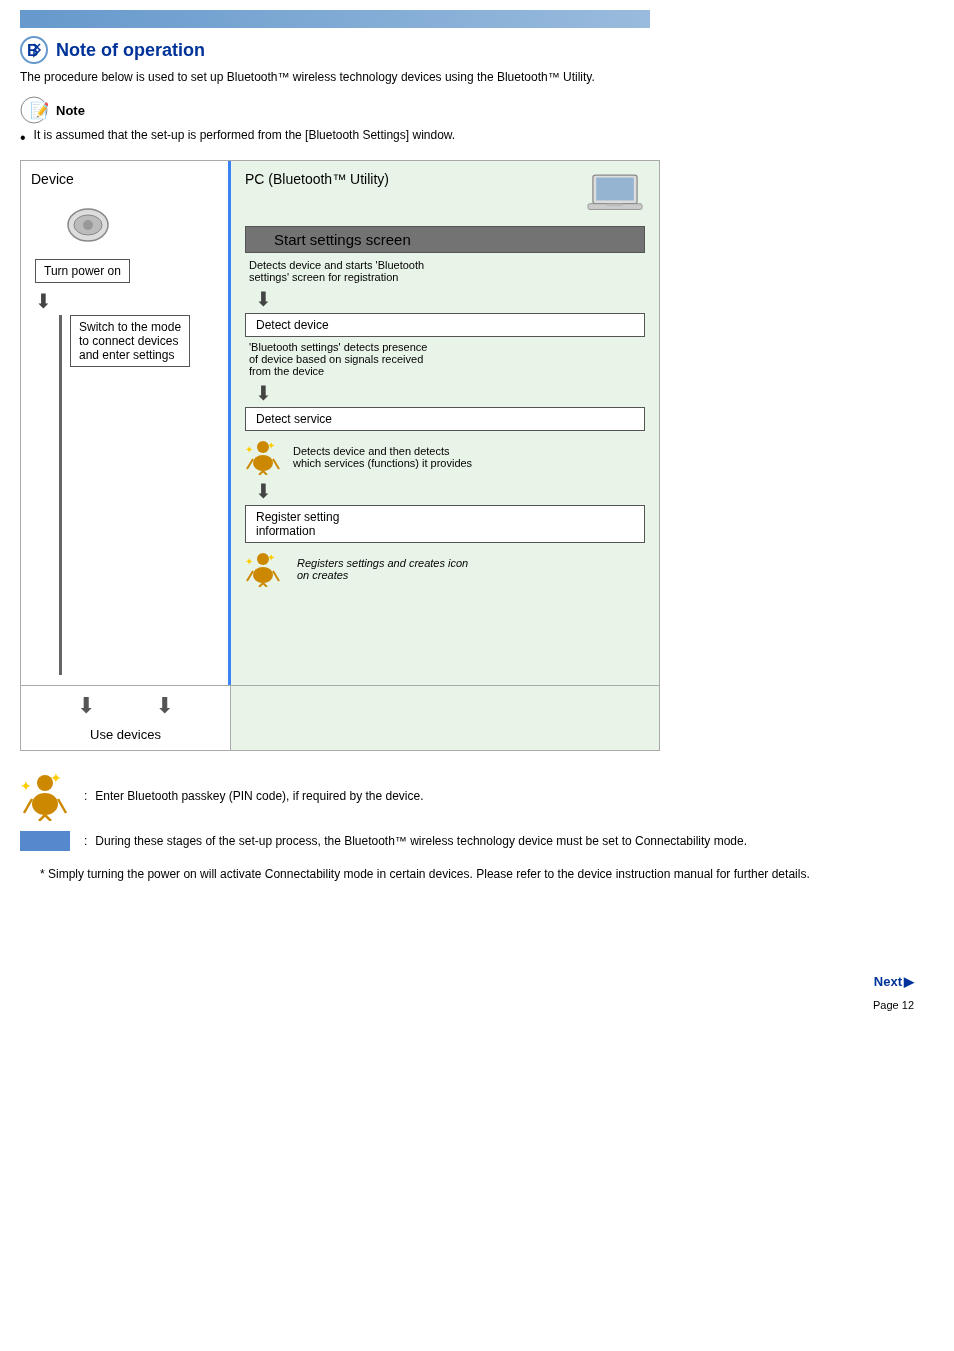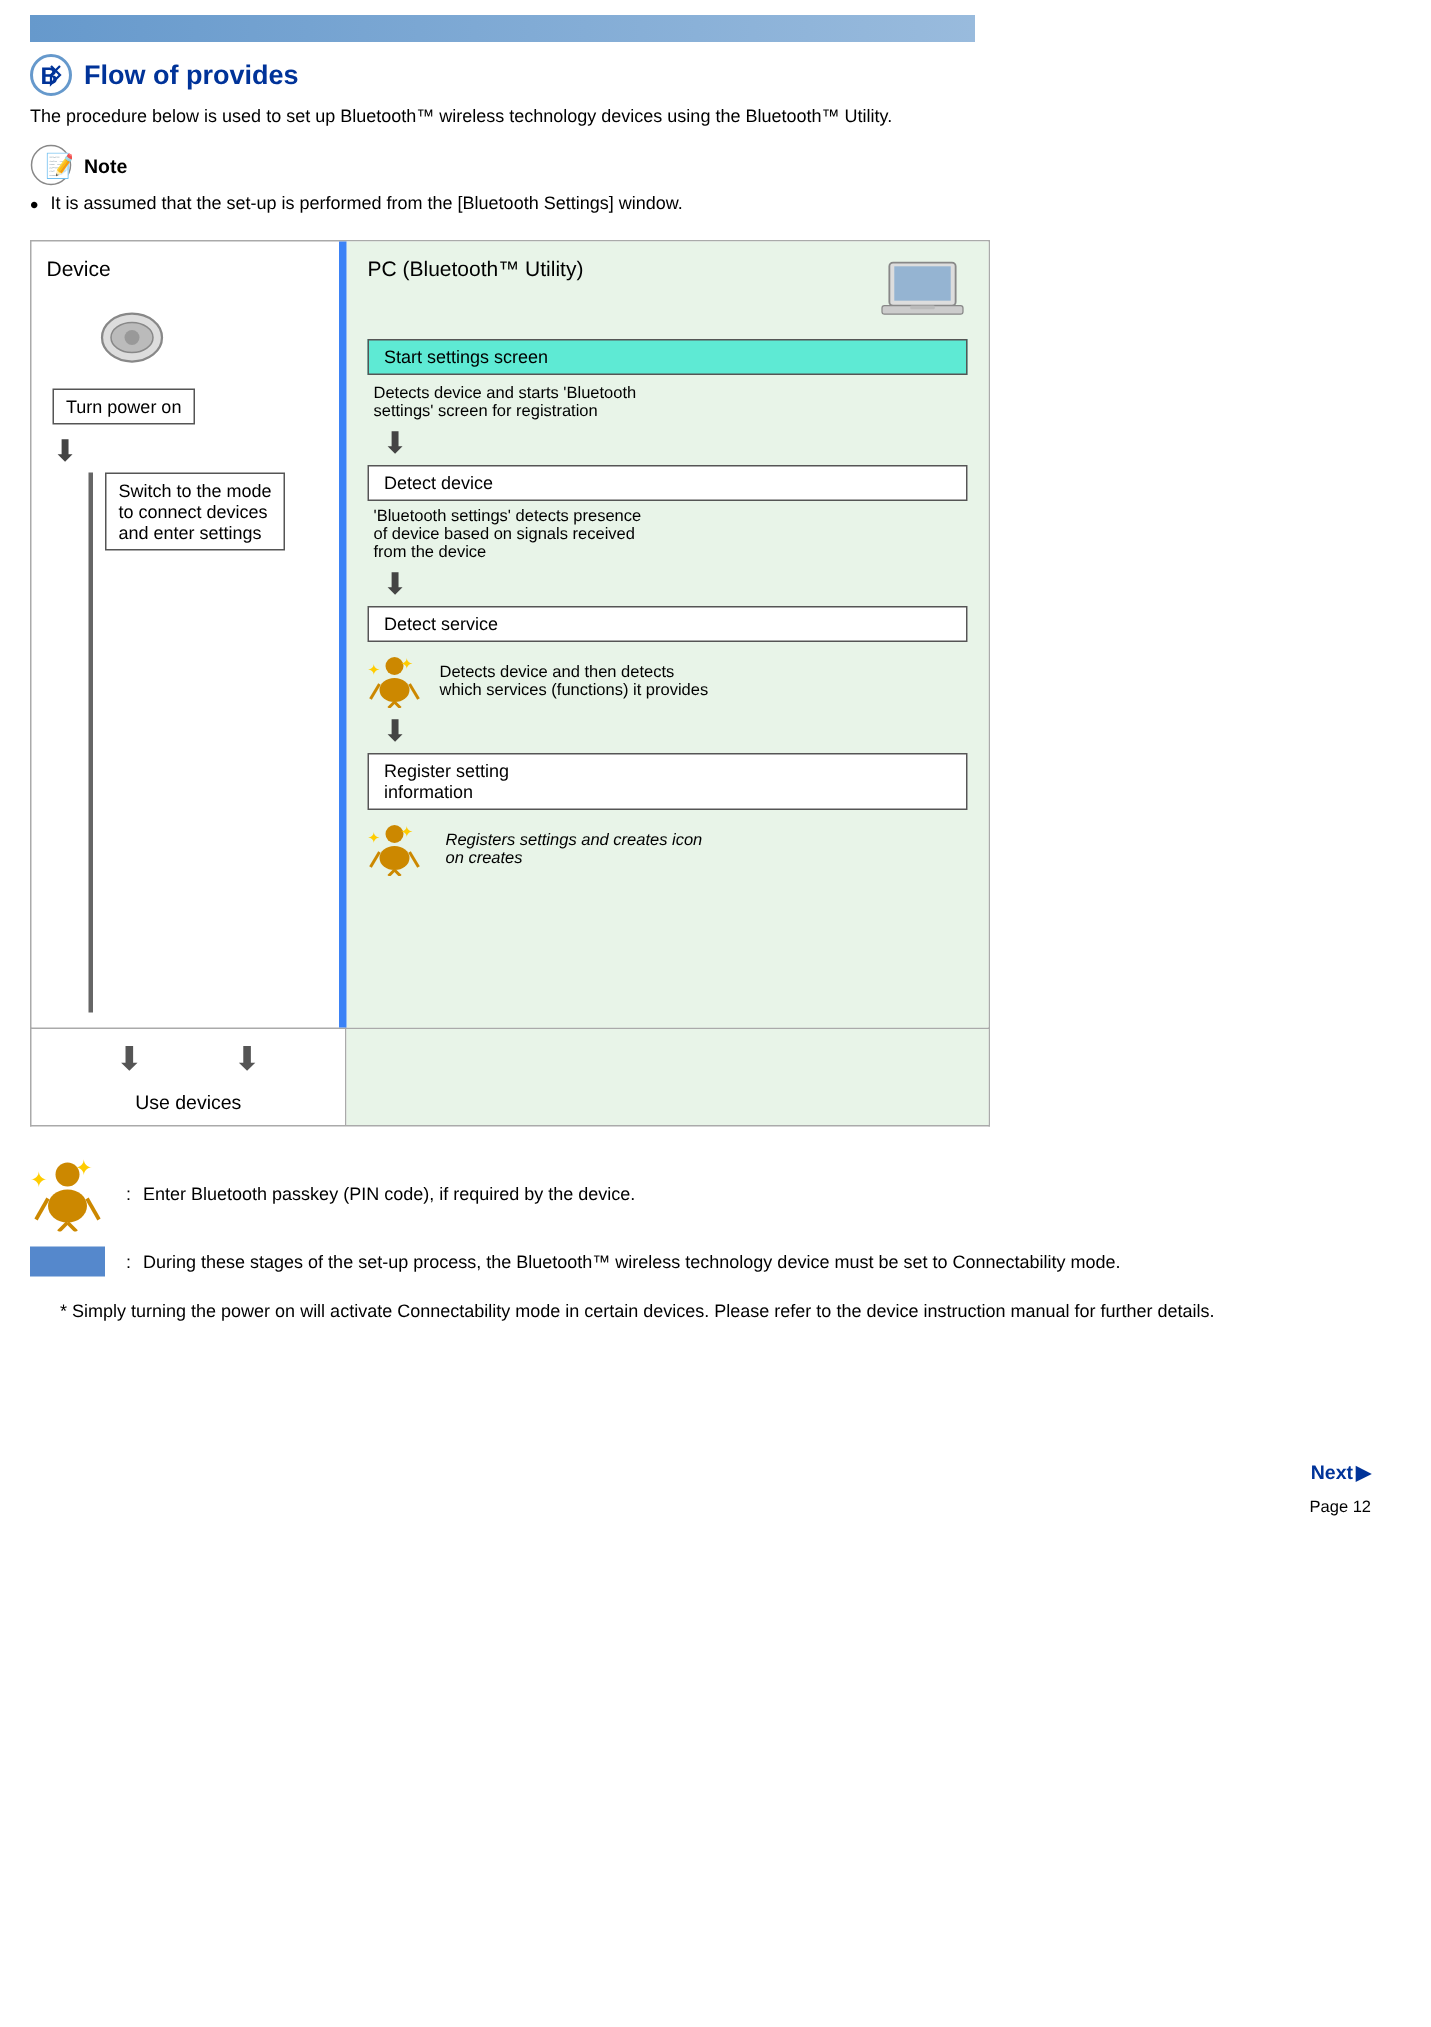--- a/index.html
+++ b/index.html
@@ -77,21 +77,21 @@
       min-height: 520px;
       display: flex;
       flex-direction: row;
       margin-bottom: 20px;
       position: relative;
     }
 
     
     .left-panel {
       width: 210px;
-      border-right: 5px solid #3b82f6;
+      border-right: 3px solid #3b82f6;
       padding: 10px;
       display: flex;
       flex-direction: column;
       align-items: flex-start;
       position: relative;
       justify-content: space-between;
     }
 
     .panel-title {
       font-size: 14px;
@@ -129,23 +129,23 @@
       font-size: 14px;
     }
 
     .laptop-icon {
       width: 60px;
       height: 45px;
     }
 
     .start-screen-box {
       border: 1px solid #555;
-      padding: 4px 10px;
-      font-size: 12px;
-      background: #5eead4;
+      padding: 4px 28px;
+      font-size: 15px;
+      background: #737373;
       display: inline-block;
       margin-bottom: 6px;
     }
 
     .desc-text {
       font-size: 11px;
       margin-bottom: 4px;
       padding-left: 4px;
     }
 
@@ -283,21 +283,21 @@
 
 <div class="top-bar"></div>
 
 <div class="page-title-row">
 
   <svg class="title-icon" viewBox="0 0 28 28">
     <circle cx="14" cy="14" r="13" fill="#fff" stroke="#6699cc" stroke-width="2"></circle>
     <text x="7" y="20" font-size="16" fill="#003399" font-weight="bold">B</text>
     <path d="M14 8 L20 14 L14 20 L14 14 L20 8" stroke="#003399" stroke-width="1.5" fill="none"></path>
   </svg>
-  <span class="page-title">Flow of provides</span>
+  <span class="page-title">Note of operation</span>
 </div>
 
 <div class="intro-text">The procedure below is used to set up Bluetooth™ wireless technology devices using the Bluetooth™ Utility.</div>
 
 <div class="note-row">
   <svg class="note-icon" viewBox="0 0 28 28">
     <circle cx="14" cy="14" r="13" fill="#fff" stroke="#888" stroke-width="1"></circle>
     <text x="10" y="20" font-size="16" fill="#555">📝</text>
   </svg>
   <span class="note-label">Note</span>

